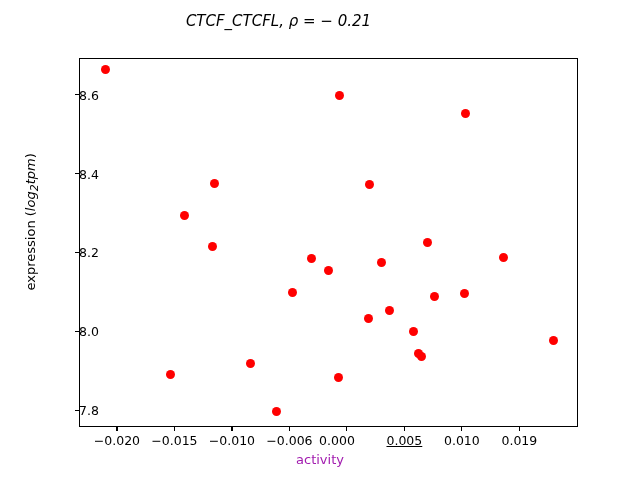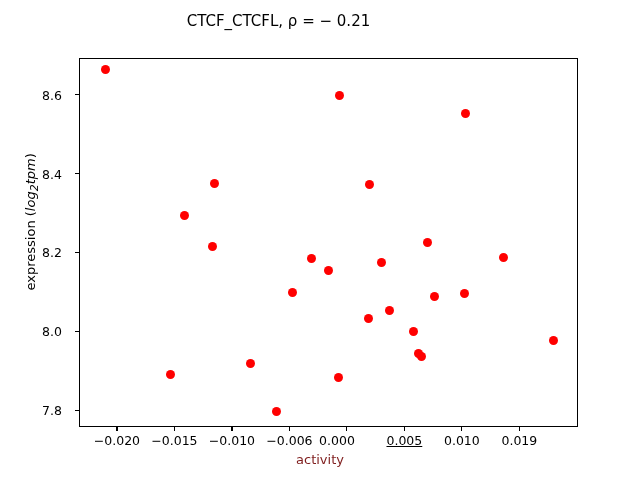--- a/index.html
+++ b/index.html
@@ -21,20 +21,21 @@
     background: #ffffff;
   }
   
   #title-block {
     position: absolute;
     left: 0;
     top: 12px;
     width: 557px;
     text-align: center;
     line-height: 19px;
+    font-style: italic;
   }
   .title-line {
     display: block;
     font-size: 15px;
     color: #000000;
     white-space: pre;
   }
   .ital { font-style: italic; }
   .sub-small { font-size: 11px; vertical-align: -0.25em; }
 
@@ -87,37 +88,37 @@
   .ytick-mark {
     position: absolute;
     height: 1.1px;
     width: 4px;
     background: #000000;
     left: 75px;
     margin-top: -0.5px;
   }
   .ytick-label {
     position: absolute;
-    right: 578px;
+    right: 541px;
     font-size: 12.5px;
     color: #000000;
     transform: translateY(-50%);
     white-space: nowrap;
     text-align: right;
   }
 
   
   #xlabel {
     position: absolute;
     left: 0;
     top: 452px;
     width: 640px;
     text-align: center;
     font-size: 13px;
-    color: #7f1d1d;
+    color: #a21caf;
   }
   #ylabel {
     position: absolute;
     left: -133px;
     top: 213px;
     width: 330px;
     text-align: center;
     font-size: 13px;
     color: #000000;
     transform: rotate(-90deg);

